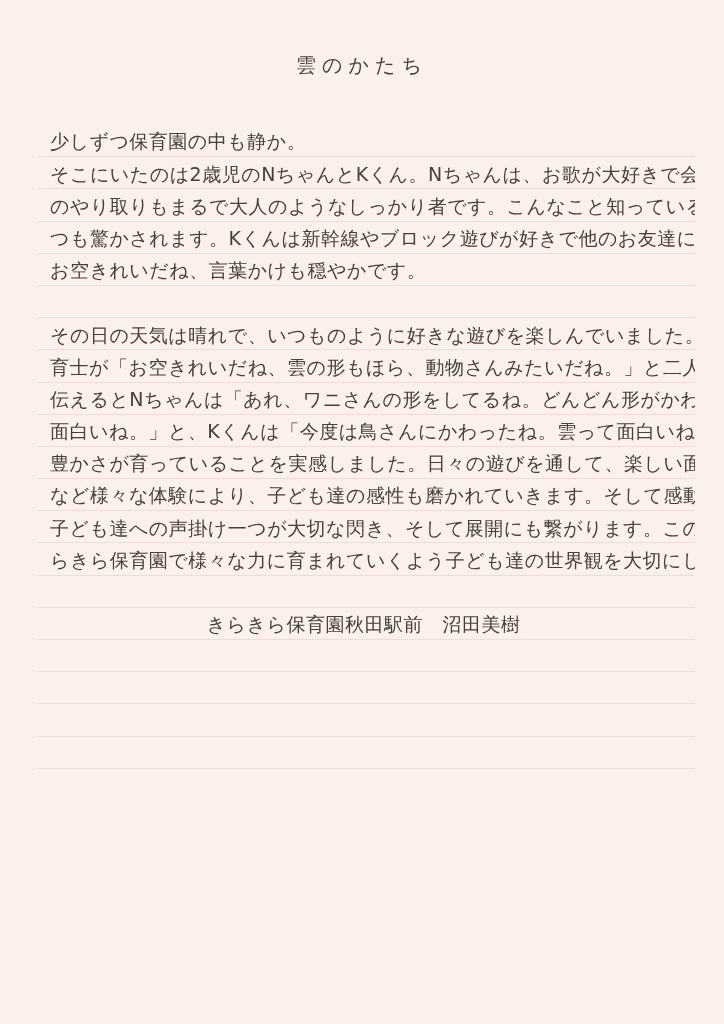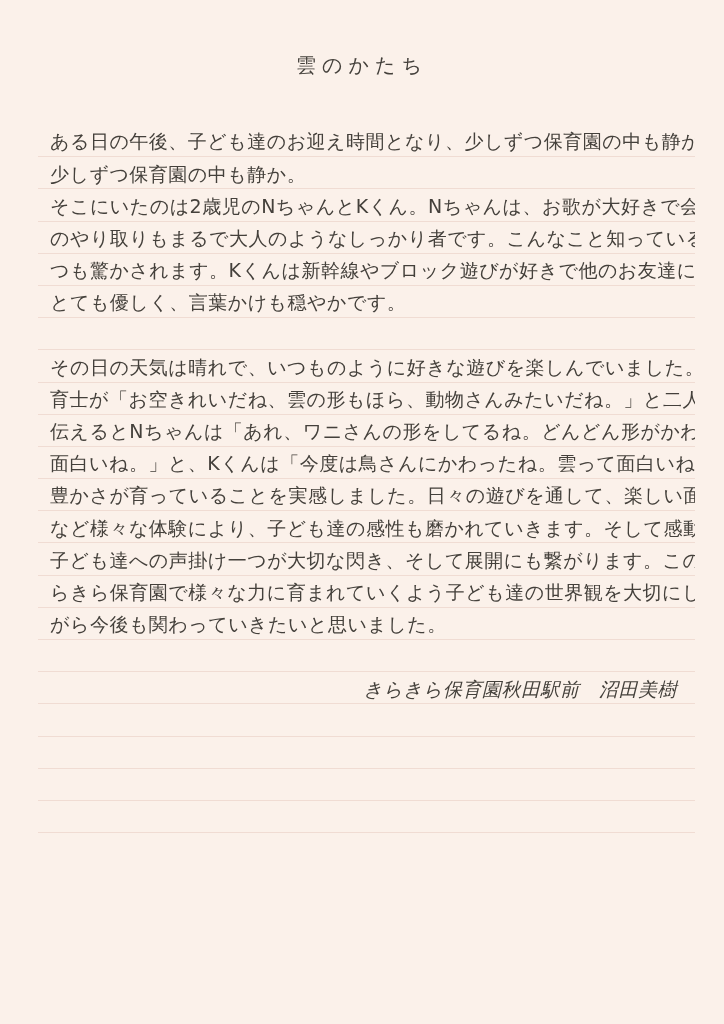--- a/index.html
+++ b/index.html
@@ -41,54 +41,50 @@
   .line{
     height:32.2px;
     border-bottom:1px solid var(--rule);
     display:flex;
     align-items:flex-end;
     padding:0 8px 3px 12px;
     white-space:nowrap;
     overflow:hidden;
   }
   .line.right{
-    justify-content:flex-end;
+    justify-content:center;
     padding-right:18px;
-    font-style:italic;
   }
   .line-text{
     font-size:19px;
     line-height:1.2;
     letter-spacing:0.5px;
     color:var(--ink);
   }
 </style>
 </head>
 <body>
 
 <div class="paper">
   <h1 class="doc-title">雲のかたち</h1>
   <div class="ruled-area" id="ruled-area">
       <div class="line">
-        <span class="line-text">ある日の午後、子ども達のお迎え時間となり、少しずつ保育園の中も静か</span>
-      </div>
-      <div class="line">
         <span class="line-text">少しずつ保育園の中も静か。</span>
       </div>
       <div class="line">
         <span class="line-text">そこにいたのは2歳児のNちゃんとKくん。Nちゃんは、お歌が大好きで会話</span>
       </div>
       <div class="line">
         <span class="line-text">のやり取りもまるで大人のようなしっかり者です。こんなこと知っているの、とい</span>
       </div>
       <div class="line">
         <span class="line-text">つも驚かされます。Kくんは新幹線やブロック遊びが好きで他のお友達にも</span>
       </div>
       <div class="line">
-        <span class="line-text">とても優しく、言葉かけも穏やかです。</span>
+        <span class="line-text">お空きれいだね、言葉かけも穏やかです。</span>
       </div>
       <div class="line">
         <span class="line-text"></span>
       </div>
       <div class="line">
         <span class="line-text">その日の天気は晴れで、いつものように好きな遊びを楽しんでいました。保</span>
       </div>
       <div class="line">
         <span class="line-text">育士が「お空きれいだね、雲の形もほら、動物さんみたいだね。」と二人に</span>
       </div>
@@ -104,23 +100,20 @@
       <div class="line">
         <span class="line-text">など様々な体験により、子ども達の感性も磨かれていきます。そして感動の</span>
       </div>
       <div class="line">
         <span class="line-text">子ども達への声掛け一つが大切な閃き、そして展開にも繋がります。このき</span>
       </div>
       <div class="line">
         <span class="line-text">らきら保育園で様々な力に育まれていくよう子ども達の世界観を大切にしな</span>
       </div>
       <div class="line">
-        <span class="line-text">がら今後も関わっていきたいと思いました。</span>
-      </div>
-      <div class="line">
         <span class="line-text"></span>
       </div>
       <div class="line right">
         <span class="line-text">きらきら保育園秋田駅前　沼田美樹</span>
       </div>
       <div class="line">
         <span class="line-text"></span>
       </div>
       <div class="line">
         <span class="line-text"></span>

